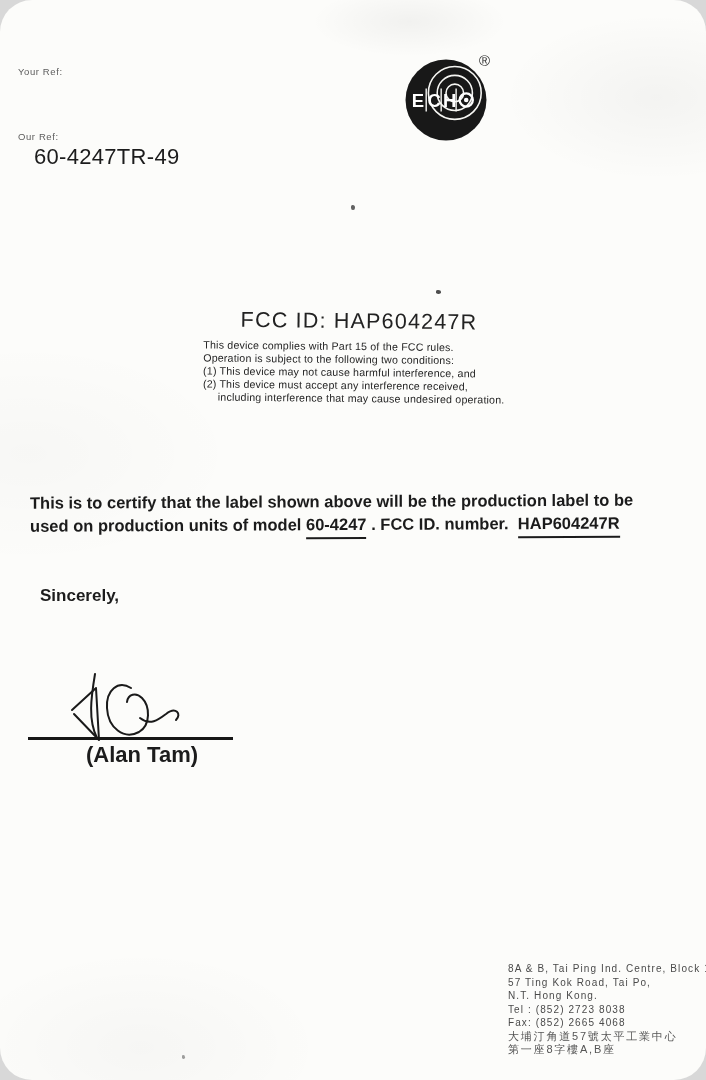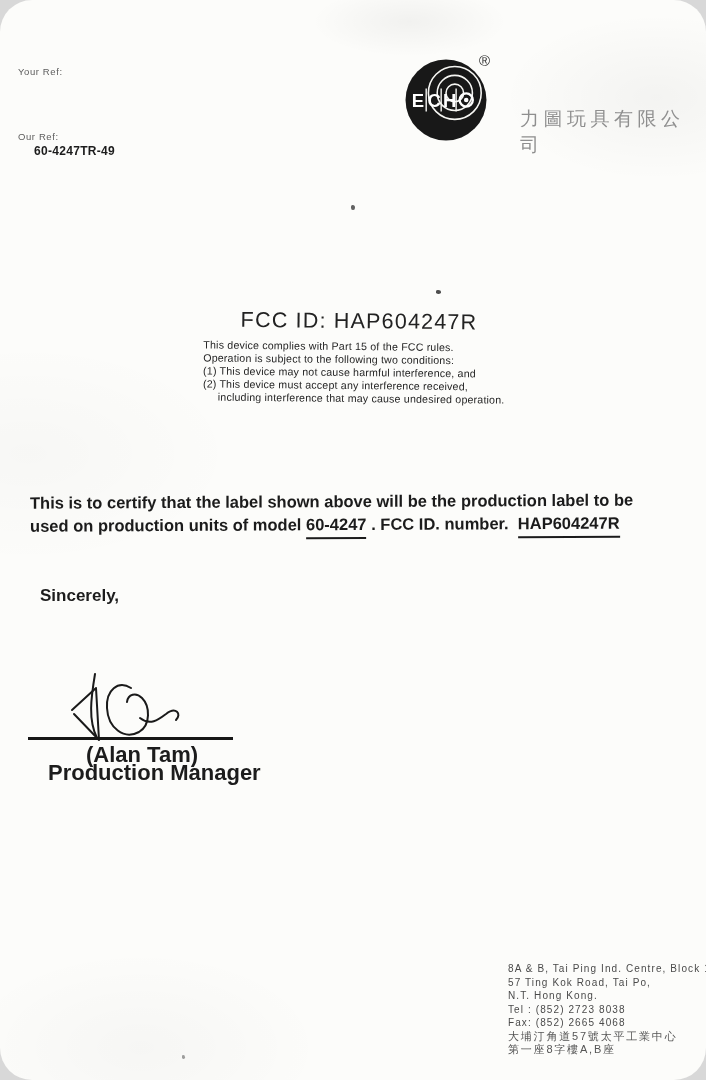--- a/index.html
+++ b/index.html
@@ -10,21 +10,21 @@
       radial-gradient(140px 50px at 58% 2%, rgba(0,0,0,0.045), transparent 70%),
       radial-gradient(220px 120px at 93% 9%, rgba(0,0,0,0.035), transparent 70%),
       radial-gradient(300px 160px at 4% 42%, rgba(0,0,0,0.02), transparent 70%),
       radial-gradient(260px 140px at 20% 97%, rgba(0,0,0,0.025), transparent 70%),
       #fcfcfa;
     border-radius: 32px;
   }
   .abs{position:absolute;}
   .ref-label{font-size:9.5px;color:#5c5c5c;letter-spacing:0.6px;}
   .pre{white-space:pre;}
-  .our-ref-value{font-size:12px;font-weight:bold;letter-spacing:0.3px;}
+  .our-ref-value{font-size:22px;font-weight:normal;letter-spacing:0.3px;}
   .sample-label{font-size:19px;font-weight:bold;white-space:pre;}
   .company-en{font-size:23px;font-weight:bold;color:#2b2b2b;letter-spacing:0.5px;}
   .company-zh{font-size:19px;color:#8f8f8f;letter-spacing:4.5px;}
   .reg-mark{font-size:15px;color:#2e2e2e;}
   .fcc-block{transform:rotate(0.6deg);}
   .fcc-title{font-size:21.5px;letter-spacing:1.2px;color:#222;}
   .fcc-line{font-size:10.6px;line-height:12.9px;color:#242424;letter-spacing:0.2px;}
   .fcc-line.indent{padding-left:15px;}
   .cert{font-size:16.5px;font-weight:bold;line-height:23px;color:#1b1b1b;transform:rotate(-0.3deg);}
   .underlined{border-bottom:2px solid #1b1b1b;padding-bottom:4px;white-space:pre;}
@@ -52,21 +52,20 @@
     <line x1="27.5" y1="37" x2="27.5" y2="63" stroke="#f6f6f3" stroke-width="1.6"></line>
     <line x1="44.5" y1="37" x2="44.5" y2="63" stroke="#f6f6f3" stroke-width="1.6"></line>
     <line x1="61.5" y1="37" x2="61.5" y2="63" stroke="#f6f6f3" stroke-width="1.6"></line>
     <text x="11" y="58" fill="#ffffff" font-family="Liberation Sans, sans-serif" font-size="21" font-weight="bold">E</text>
     <text x="29" y="58" fill="#ffffff" font-family="Liberation Sans, sans-serif" font-size="21" font-weight="bold">C</text>
     <text x="46.5" y="58" fill="#ffffff" font-family="Liberation Sans, sans-serif" font-size="21" font-weight="bold">H</text>
     <circle cx="73" cy="50" r="7.5" fill="none" stroke="#ffffff" stroke-width="2.6"></circle>
     <circle cx="73" cy="50" r="2.6" fill="#ffffff"></circle>
   </svg>
   <div class="abs reg-mark" style="left:479px;top:52px;">®</div>
-  <div class="abs company-zh" style="left:520px;top:106px;">力圖玩具有限公司</div>
 
   <div class="abs fcc-block" style="left:0;top:0;width:706px;">
     <div class="abs fcc-title" style="left:244px;top:309px;">FCC ID: HAP604247R</div>
     <div class="abs" style="left:207px;top:340px;width:330px;">
       <div class="fcc-line">This device complies with Part 15 of the FCC rules.</div>
       <div class="fcc-line">Operation is subject to the following two conditions:</div>
       <div class="fcc-line">(1) This device may not cause harmful interference, and</div>
       <div class="fcc-line">(2) This device must accept any interference received,</div>
       <div class="fcc-line indent">including interference that may cause undesired operation.</div>
     </div>
@@ -83,21 +82,20 @@
     <g fill="none" stroke="#1a1a1a" stroke-width="2" stroke-linecap="round" stroke-linejoin="round">
       <path d="M40,11 C36,35 33,57 42,75"></path>
       <path d="M17,47 L41,25 L44,77 L19,51"></path>
       <path d="M76,25 C63,17 51,27 52,45 C53,65 69,77 84,69 C96,62 95,43 87,35 C81,29 73,31 72,39"></path>
       <path d="M85,55 C95,63 103,57 111,51 C121,43 127,51 121,57"></path>
     </g>
   </svg>
 
   <div class="abs sig-line" style="left:28px;top:737px;"></div>
   <div class="abs signer" style="left:86px;top:742px;">(Alan Tam)</div>
-  <div class="abs signer" style="left:48px;top:760px;">Production Manager</div>
 
   <div class="abs" style="left:508px;top:962px;width:210px;">
     <div class="addr-line">8A &amp; B, Tai Ping Ind. Centre, Block 1</div>
     <div class="addr-line">57 Ting Kok Road, Tai Po,</div>
     <div class="addr-line">N.T. Hong Kong.</div>
     <div class="addr-line">Tel : (852) 2723 8038</div>
     <div class="addr-line">Fax: (852) 2665 4068</div>
     <div class="addr-line zh">大埔汀角道57號太平工業中心</div>
     <div class="addr-line zh">第一座8字樓A,B座</div>
   </div>

